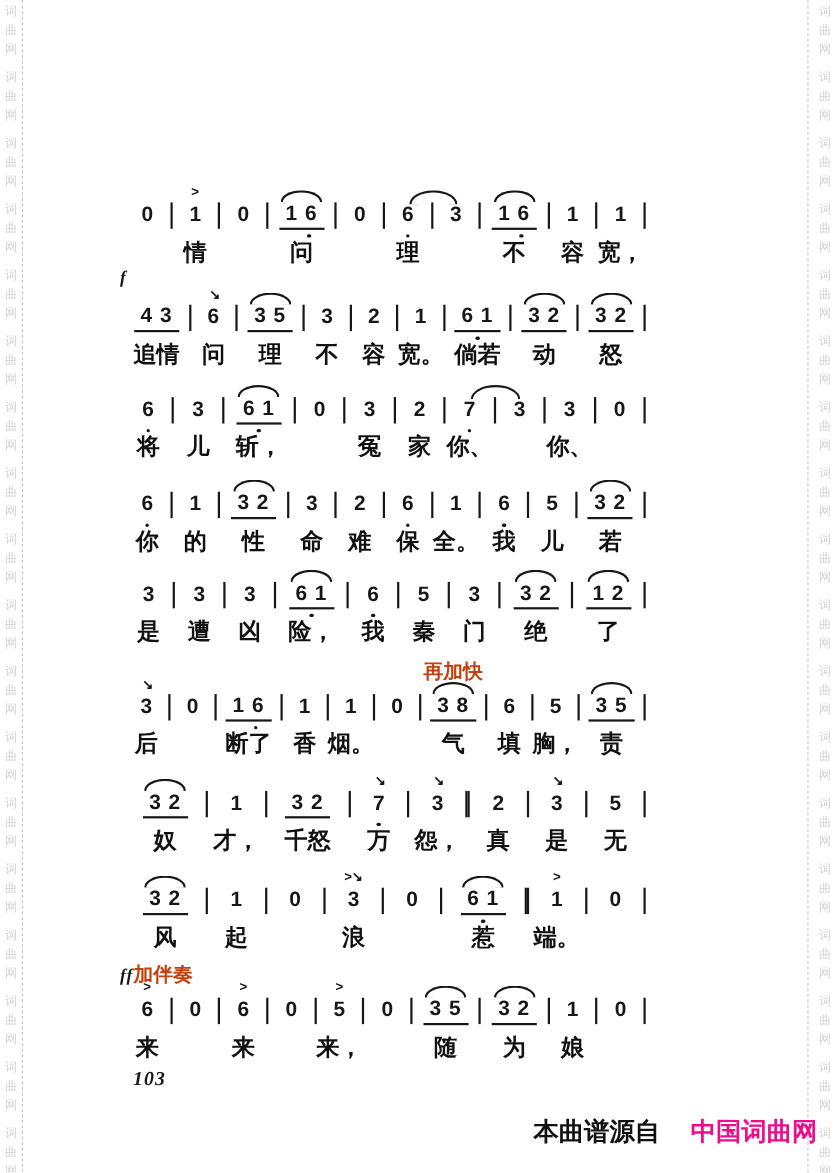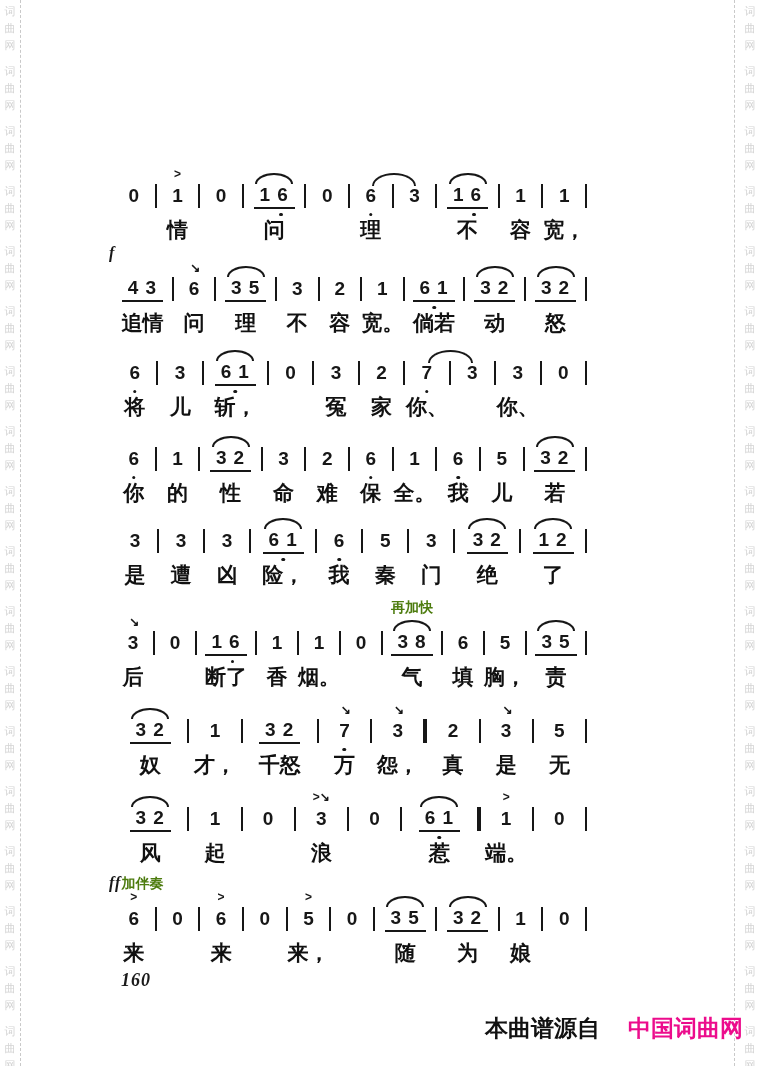--- a/index.html
+++ b/index.html
@@ -43,21 +43,21 @@
   .dot.d2{left:62%;}
   .acc{position:absolute;top:-16px;left:50%;transform:translateX(-50%);
        font-size:12px;font-weight:700;color:#171717;line-height:12px;white-space:nowrap;}
   .acc.slide{top:-15px;left:62%;}
   .lyric{margin-top:10px;height:24px;font-size:21px;font-weight:700;color:#111;
          white-space:nowrap;line-height:24px;}
   .bar{flex:0 0 2px;width:2px;height:24px;background:#171717;margin-top:16px;}
   .ann{position:absolute;top:-17px;left:50%;transform:translateX(-50%);white-space:nowrap;z-index:4;}
   .ann.leftpos{left:-4px;transform:none;text-align:left;}
   .ann .dyn{font-family:"Liberation Serif",serif;font-style:italic;font-weight:700;font-size:16px;color:#171717;letter-spacing:1px;}
-  .ann .lbl{font-size:14px;font-weight:700;color:#4d7c0f;}
+  .ann .lbl{font-size:18px;font-weight:700;color:#c2410c;}
   
   .pagenum{position:absolute;left:121px;top:970px;font-family:"Liberation Serif",serif;
            font-style:italic;font-weight:700;font-size:18px;color:#1a1a1a;letter-spacing:1px;}
   .credit{position:absolute;top:1013px;right:17px;font-size:23px;font-weight:700;white-space:nowrap;}
   .credit .prefix{color:#111;}
   .credit .brand{margin-left:28px;}
 </style>
 </head>
 <body>
 
@@ -902,17 +902,17 @@
       <div class="cell">
         <div class="note">
           <span class="digits">0</span>
         </div>
         <div class="lyric"></div>
       </div>
       <div class="bar"></div>
     </div>
   </div>
 
-<div class="pagenum">160</div>
+<div class="pagenum">103</div>
 
 <div class="credit">
   <span class="prefix">本曲谱源自</span><span class="brand" style="color: rgb(236, 12, 140);">中国词曲网</span>
 </div>
 
 </body></html>

